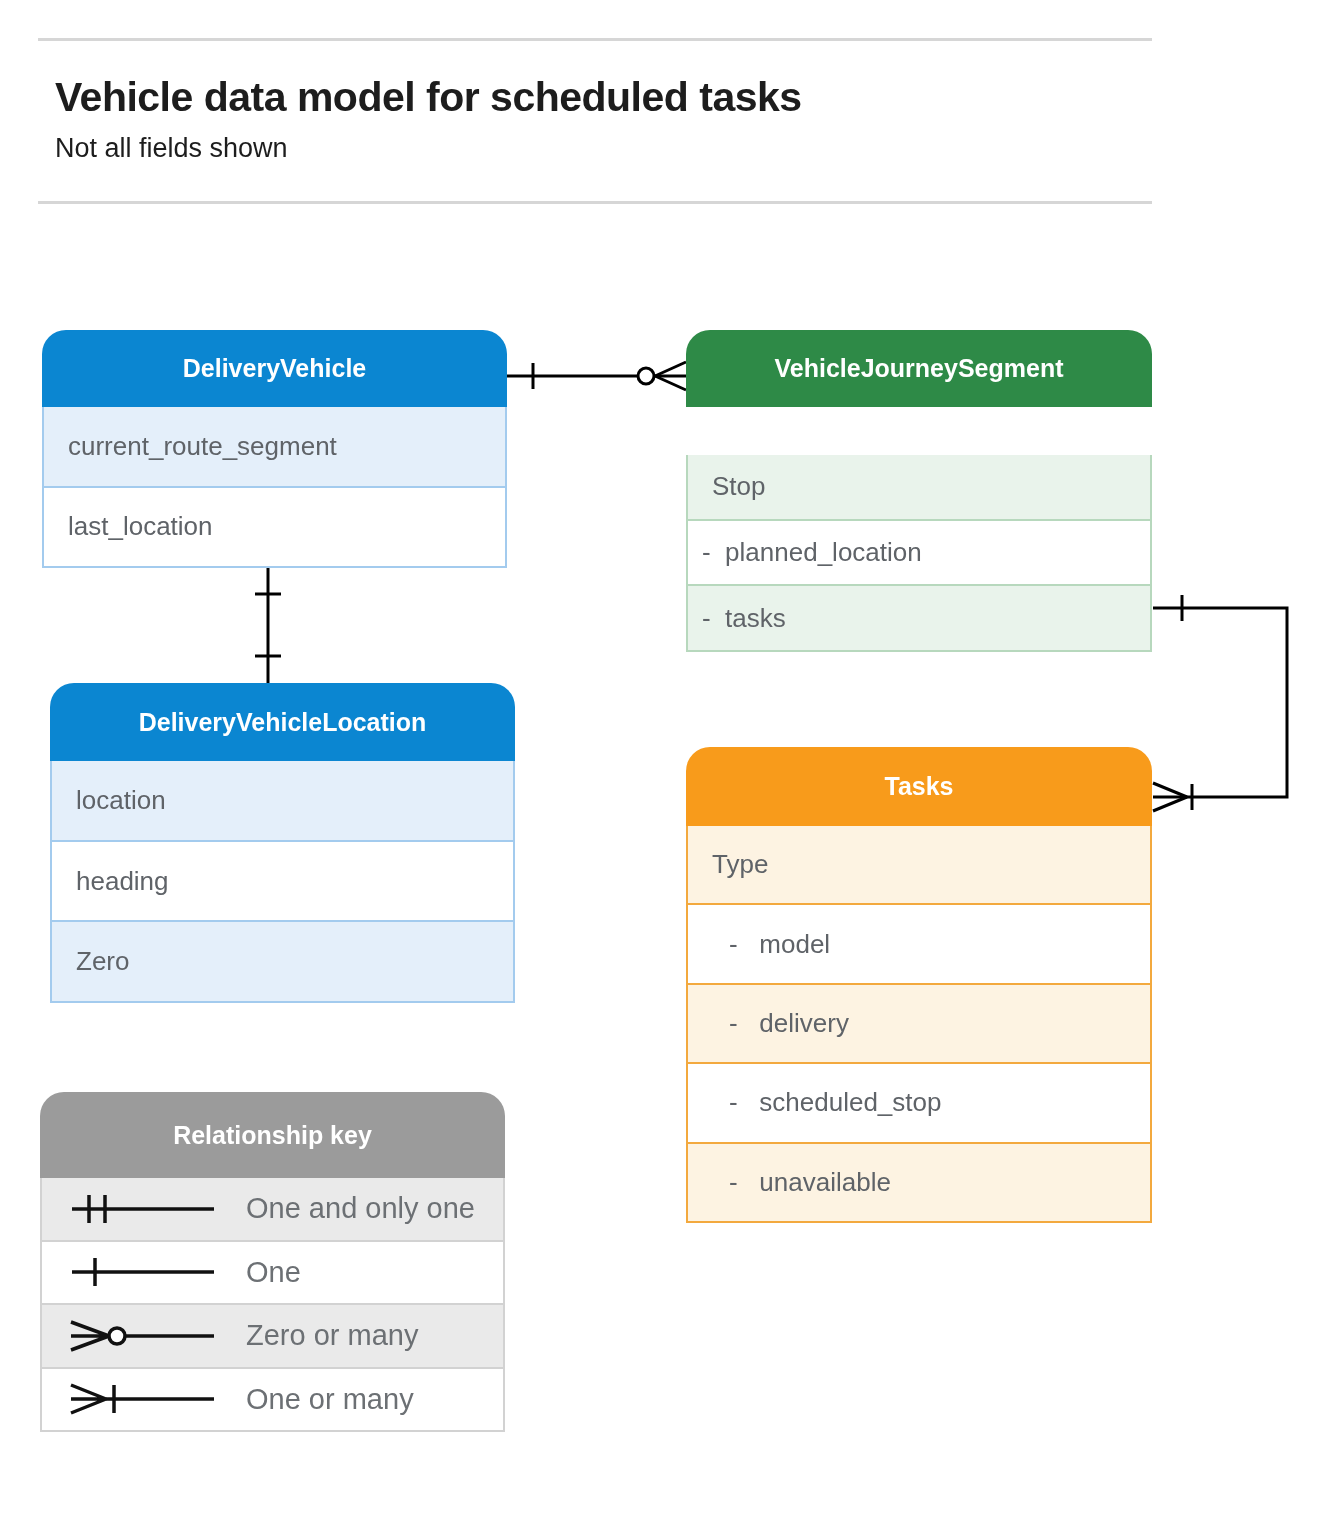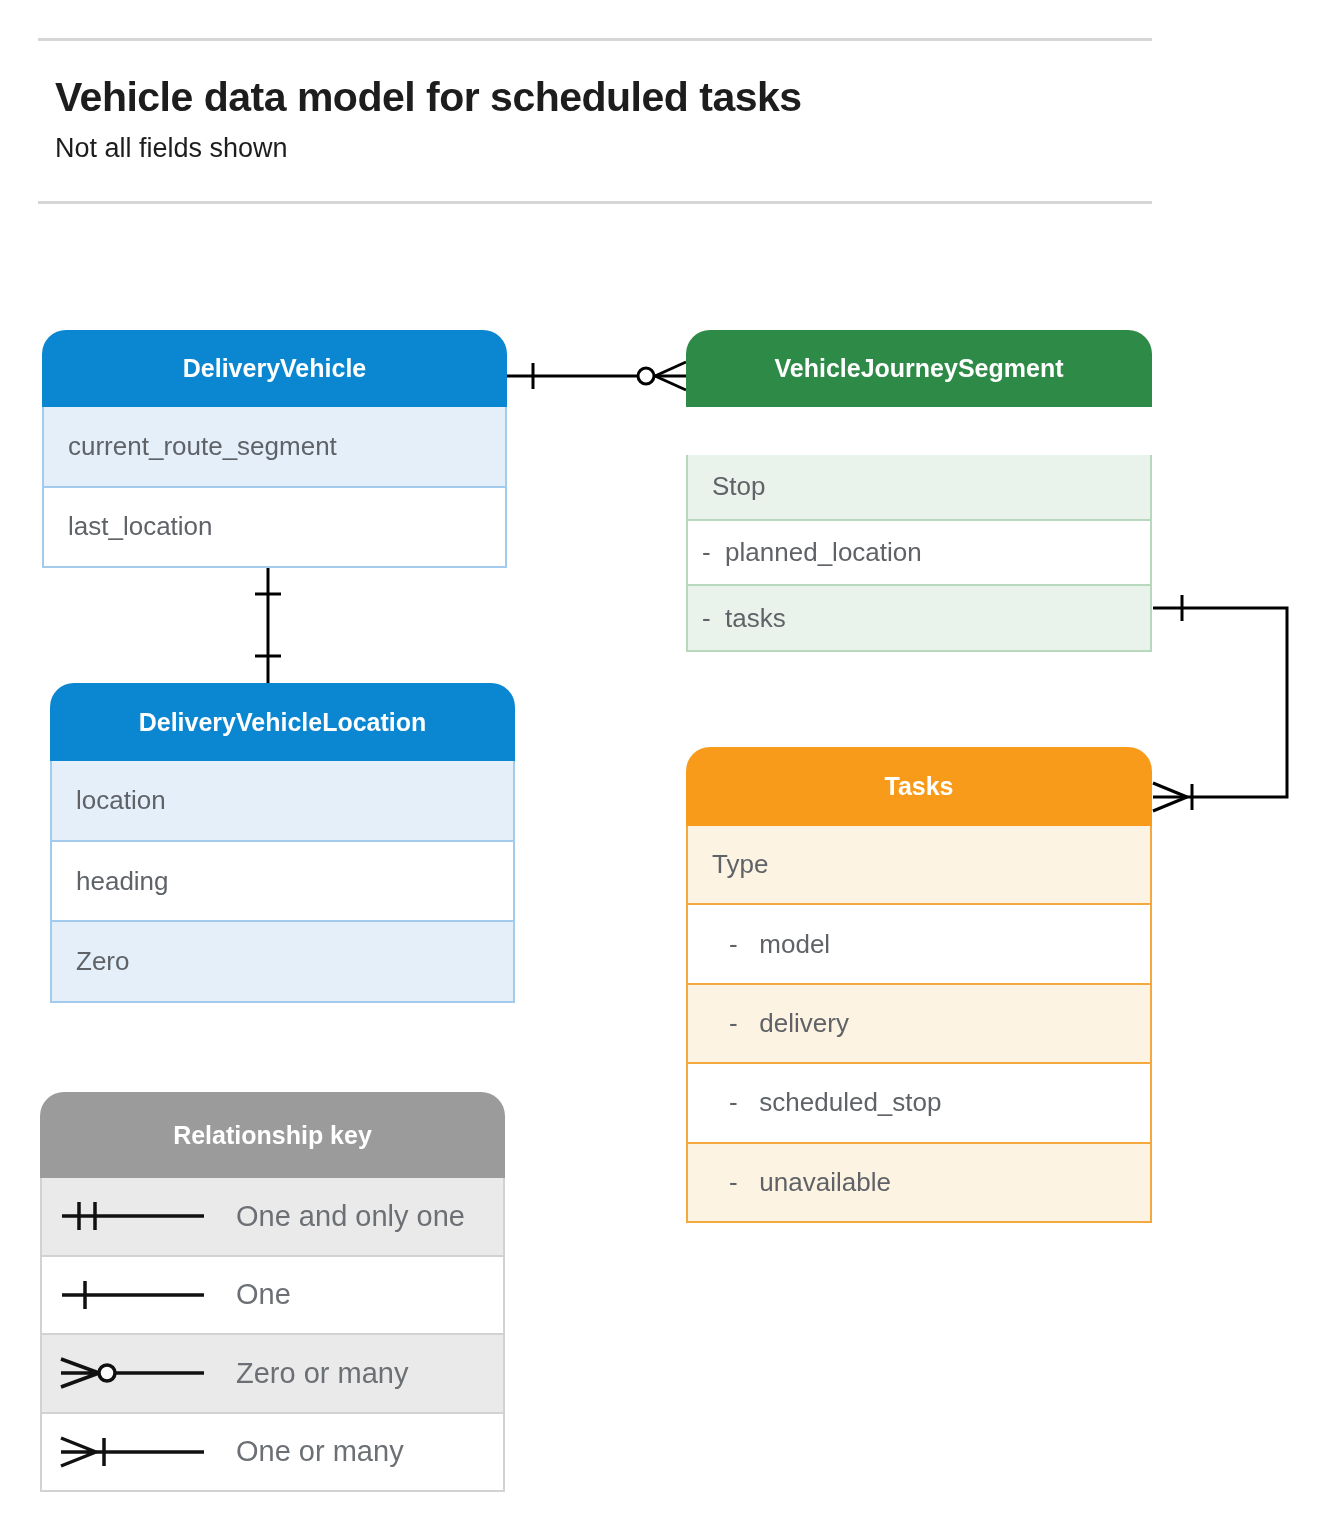--- a/index.html
+++ b/index.html
@@ -76,21 +76,21 @@
   .entity-row:first-child { border-top: none; }
   .entity-row:nth-child(odd) { background: var(--alt); }
   .row-label {
     font-size: 26px;
     color: #5f6368;
     white-space: pre;
   }
   .entity-row.ind-1 { padding-left: 14px; }
   .entity-row.ind-2 { padding-left: 41px; }
   
-  .legend-row { padding-left: 16px; }
+  .legend-row { padding-left: 26px; }
   .legend-row .sym { flex: 0 0 auto; display: block; }
   .legend-label {
     font-size: 29px;
     color: #6c7074;
     margin-left: 28px;
     white-space: pre;
   }
   
   #connectors {
     position: absolute;
@@ -191,21 +191,21 @@
       </div>
       <div class="entity-row ind-2">
         <span class="row-label">-   scheduled_stop</span>
       </div>
       <div class="entity-row ind-2">
         <span class="row-label">-   unavailable</span>
       </div>
     </div>
   </div>
 
-  <div class="entity e-gray" style="left:40px; top:1092px; width:465px; height:400px;">
+  <div class="entity e-gray" style="left:40px; top:1092px; width:465px; height:340px;">
     <div class="entity-header" style="height:86px;">Relationship key</div>
     <div class="entity-rows">
 
       <div class="entity-row legend-row">
         <svg class="sym" width="150" height="50" viewBox="0 0 150 50">
           <g stroke="#111111" stroke-width="3.5" fill="none">
             <line x1="4" y1="25" x2="146" y2="25"></line>
             <line x1="21" y1="11" x2="21" y2="39"></line>
             <line x1="37" y1="11" x2="37" y2="39"></line>
           </g>

